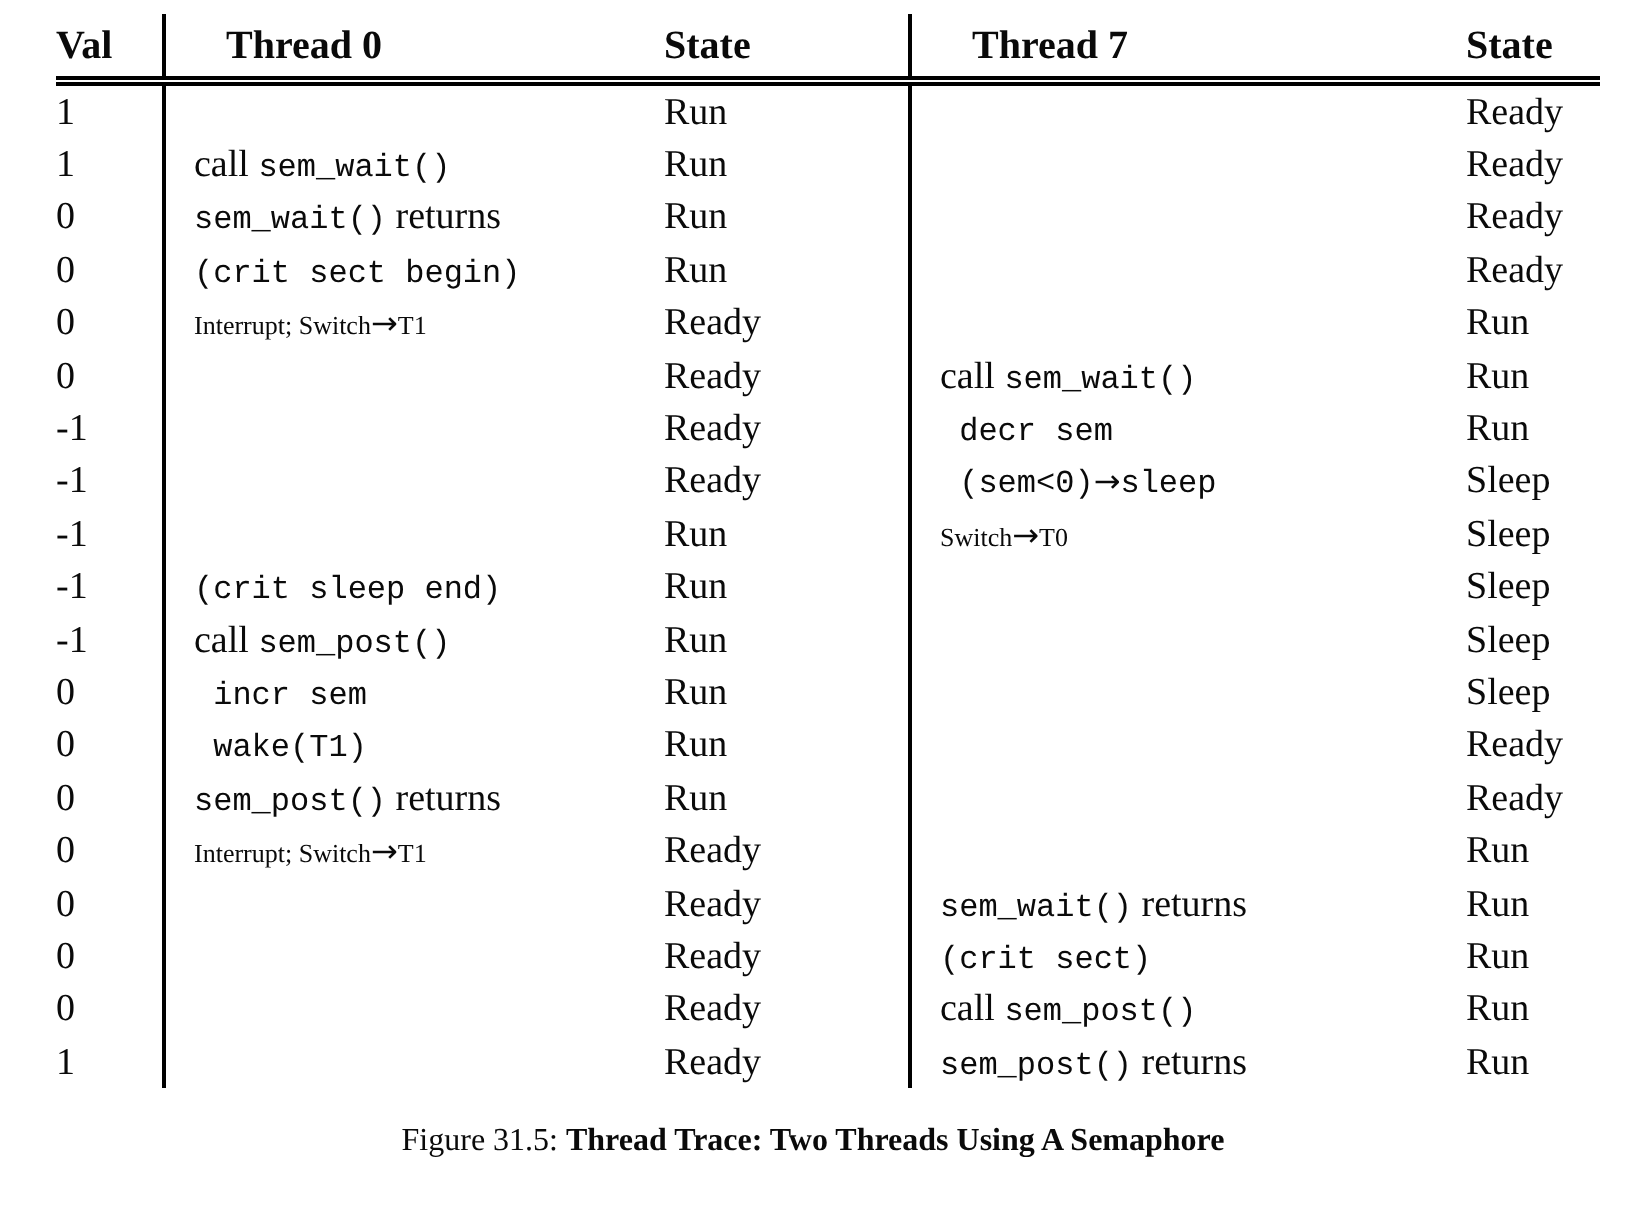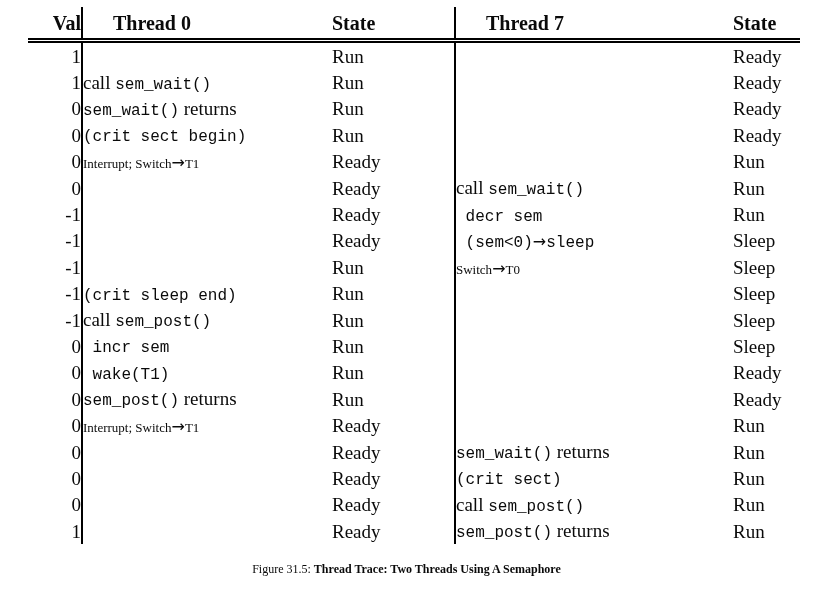--- a/index.html
+++ b/index.html
@@ -29,38 +29,38 @@
   thead th {
     font-weight: bold;
     font-size: 20px;
     height: 31px;
     border-bottom: 5px double #000000;
   }
   tbody td { height: 26.4px; }
 
   .vline { border-right: 2px solid #000000; }
 
-  .c-val   { text-align: right; }
+  .c-val   { text-align: left; }
   .c-state { text-align: left; }
-  .c-thread { text-align: left; padding-left: 0; }
+  .c-thread { text-align: left; padding-left: 14px; }
   th.c-thread { padding-left: 30px; }
 
   
   .f-rm { font-family: "Liberation Serif", serif; font-size: 19px; }
   .f-it { font-family: "Liberation Serif", serif; font-size: 13px; }
   .f-tt { font-family: "Liberation Mono", "DejaVu Sans Mono", monospace;
           font-size: 16px; white-space: pre; }
   .f-ar { font-family: "DejaVu Sans", sans-serif; font-size: 16px; }
 
   .caption {
     position: absolute;
     left: 0; top: 562px;
     width: 813px;
     text-align: center;
-    font-size: 12px;
+    font-size: 16px;
   }
   .cap-prefix { font-weight: normal; }
   .cap-title  { font-weight: bold; }
 </style>
 </head>
 <body>
 
 <div class="page">
 
   <table class="trace">

